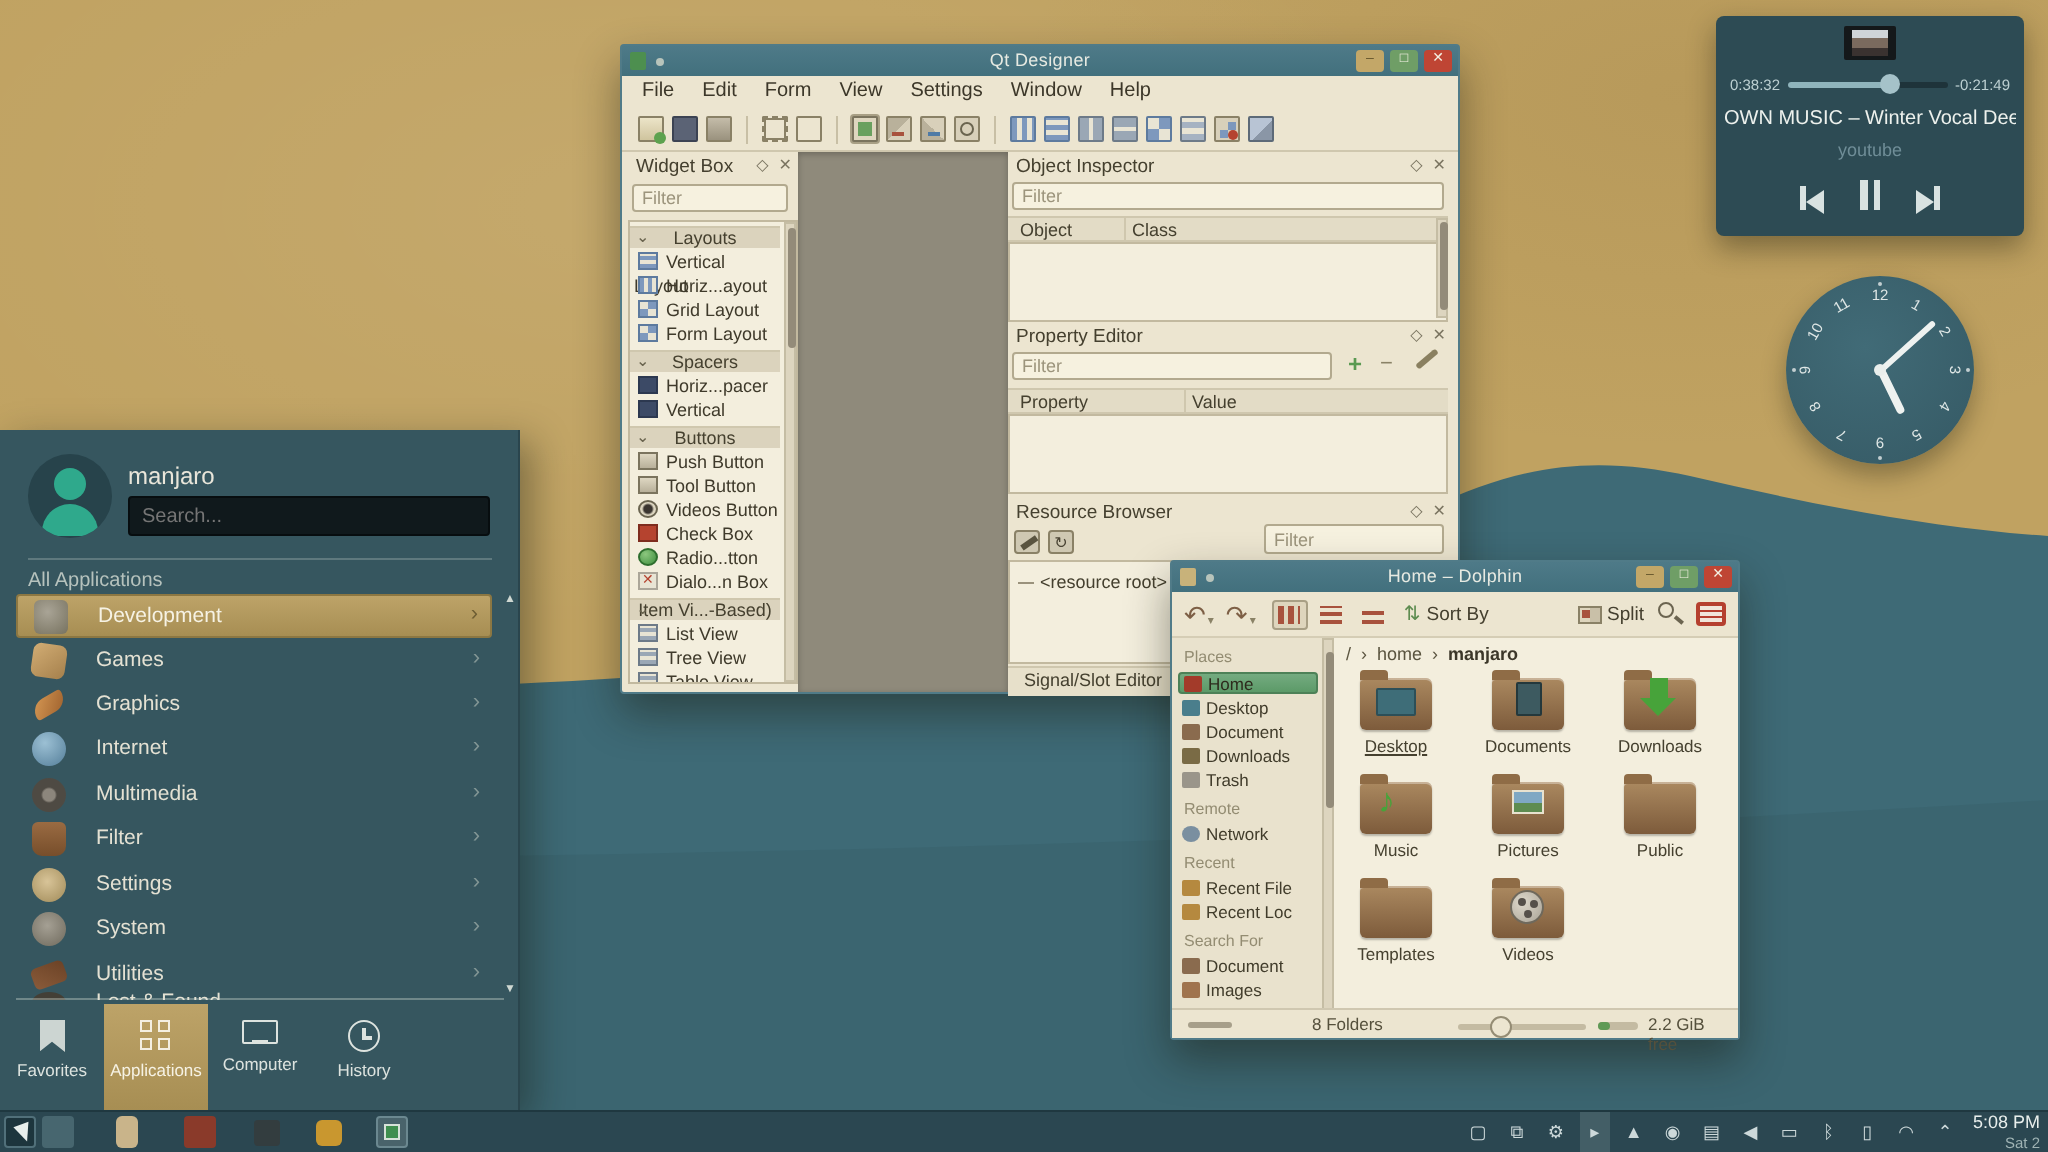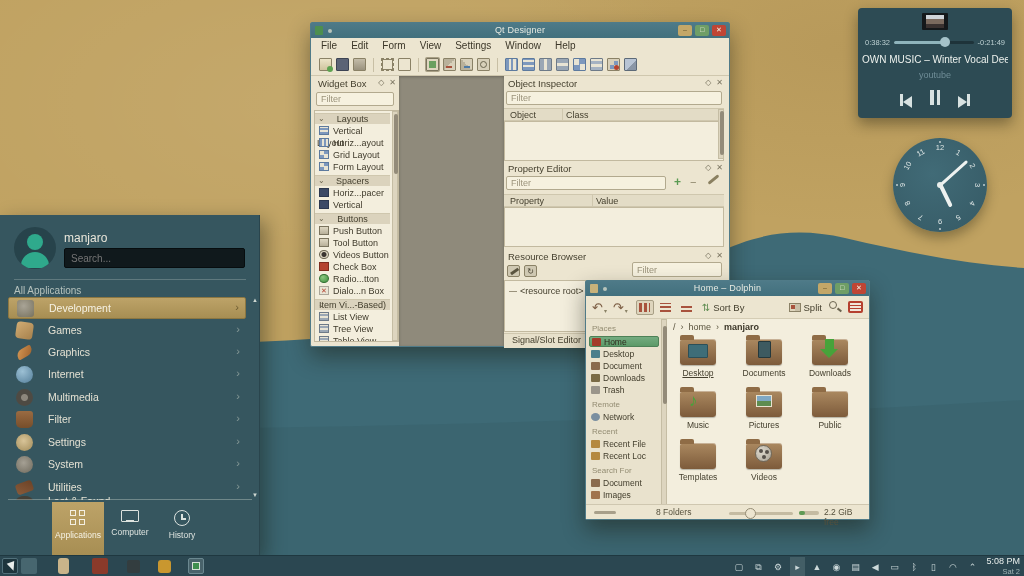--- a/index.html
+++ b/index.html
@@ -536,20 +536,24 @@
       <div class="menu-item" style="top:200px">
         <span class="mi-icon" style="background:#433f36;border-radius:50%;height:10px;top:1px"></span>
         <span class="mi-label" style="top:0">Lost &amp; Found</span>
       </div>
       <span class="abs" style="right:2px;top:2px;font-size:6px;color:#cfd8d2">▲</span>
       <span class="abs" style="right:2px;bottom:2px;font-size:6px;color:#cfd8d2">▼</span>
       <i class="abs" style="left:8px;bottom:0px;width:244px;height:1px;background:rgba(220,228,220,.35)"></i>
     </div>
 
     <div class="abs" style="left:0;top:287px;width:260px;height:53px">
+      <div class="ftr-cell" style="left:0">
+        <div class="ftr-ico" style="width:13px;height:16px;background:#dde3df;clip-path:polygon(0 0,100% 0,100% 100%,50% 68%,0 100%);opacity:.9"></div>
+        <div>Favorites</div>
+      </div>
       <div class="ftr-cell" style="left:52px;background:linear-gradient(#bda368,#a78e53)">
         <div class="ftr-ico" style="width:16px;height:16px;display:grid;grid-template-columns:6px 6px;grid-template-rows:6px 6px;gap:3px">
             <i style="border:1.5px solid #f4efe2"></i>
             <i style="border:1.5px solid #f4efe2"></i>
             <i style="border:1.5px solid #f4efe2"></i>
             <i style="border:1.5px solid #f4efe2"></i>
           </div>
         <div style="color:#f6f2e4">Applications</div>
       </div>
       <div class="ftr-cell" style="left:104px">

